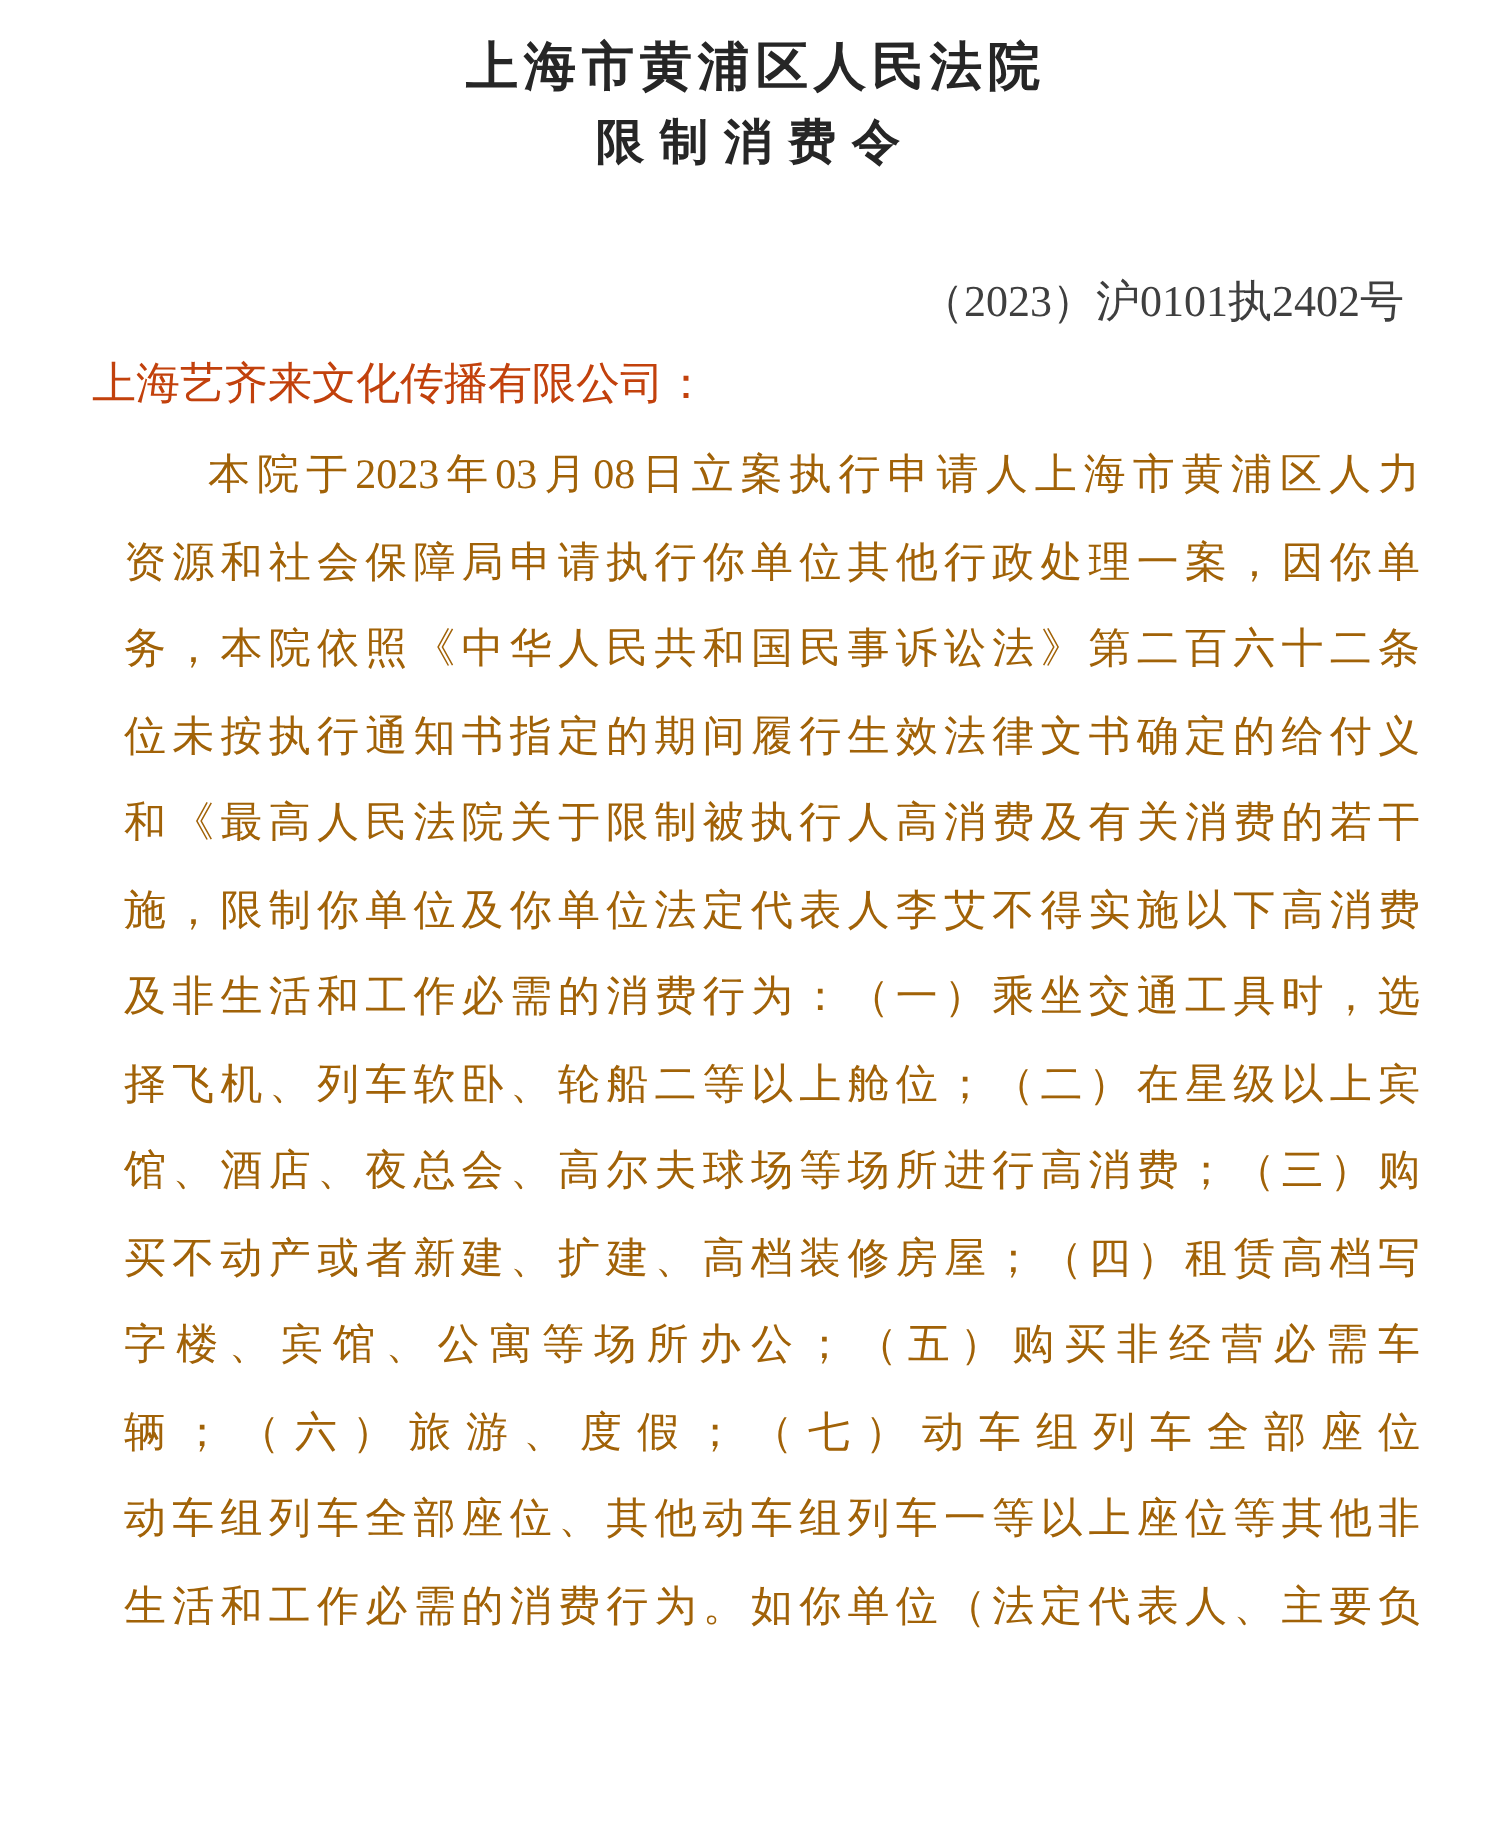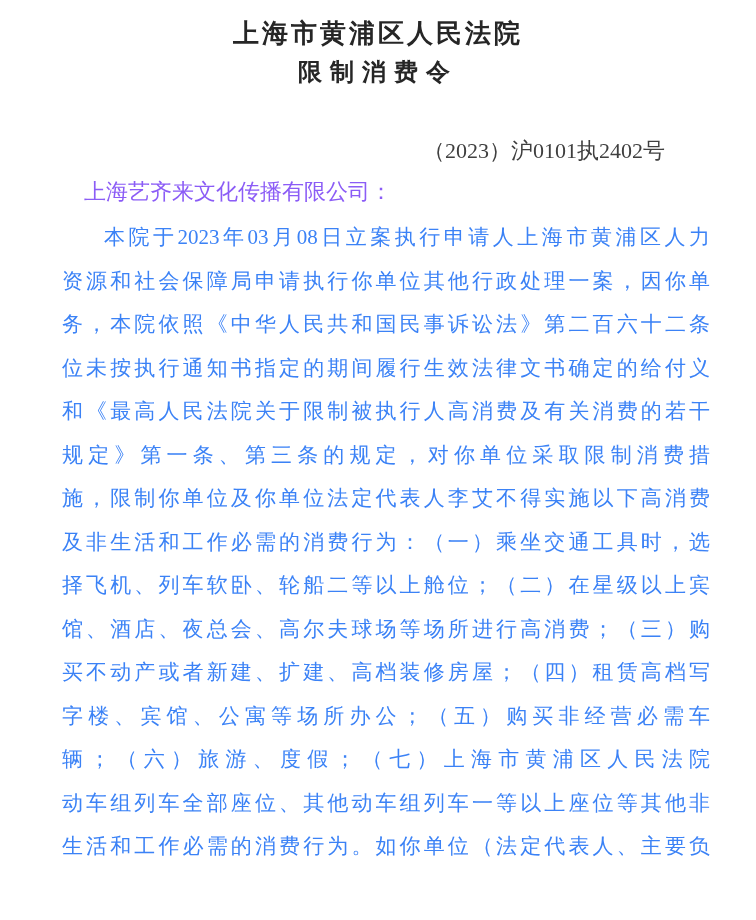--- a/index.html
+++ b/index.html
@@ -33,68 +33,67 @@
     text-align: center;
     font-size: 24px;
     line-height: 36px;
     font-weight: bold;
     letter-spacing: 8px;
     color: #262626;
   }
   .case-no {
     margin-top: 46px;
     text-align: right;
-    padding-right: 91px;
+    padding-right: 54px;
     font-size: 22px;
     line-height: 30px;
     color: #3f3f3f;
   }
   .addressee {
     margin-top: 10px;
-    padding-left: 84px;
+    padding-left: 46px;
     font-size: 22px;
     line-height: 32px;
-    color: #8b5cf6;
+    color: #c2410c;
   }
   .body-text {
     margin: 8px 46px 0 62px;
   }
   .body-line {
     font-size: 21px;
     line-height: 43.5px;
     height: 43.5px;
     text-align: justify;
     text-align-last: justify;
     text-justify: inter-character;
     white-space: normal;
     overflow: hidden;
-    color: #3b82f6;
+    color: #a16207;
   }
   .body-line.first {
     text-indent: 42px;
   }
 </style>
 </head>
 <body>
 
 <div class="page">
   <h1 class="court-name">上海市黄浦区人民法院</h1>
   <h2 class="doc-title">限制消费令</h2>
   <div class="case-no">（2023）沪0101执2402号</div>
   <div class="addressee">上海艺齐来文化传播有限公司：</div>
   <div class="body-text">
     <div class="body-line first">本院于2023年03月08日立案执行申请人上海市黄浦区人力</div>
     <div class="body-line">资源和社会保障局申请执行你单位其他行政处理一案，因你单</div>
     <div class="body-line">务，本院依照《中华人民共和国民事诉讼法》第二百六十二条</div>
     <div class="body-line">位未按执行通知书指定的期间履行生效法律文书确定的给付义</div>
     <div class="body-line">和《最高人民法院关于限制被执行人高消费及有关消费的若干</div>
-    <div class="body-line">规定》第一条、第三条的规定，对你单位采取限制消费措</div>
     <div class="body-line">施，限制你单位及你单位法定代表人李艾不得实施以下高消费</div>
     <div class="body-line">及非生活和工作必需的消费行为：（一）乘坐交通工具时，选</div>
     <div class="body-line">择飞机、列车软卧、轮船二等以上舱位；（二）在星级以上宾</div>
     <div class="body-line">馆、酒店、夜总会、高尔夫球场等场所进行高消费；（三）购</div>
     <div class="body-line">买不动产或者新建、扩建、高档装修房屋；（四）租赁高档写</div>
     <div class="body-line">字楼、宾馆、公寓等场所办公；（五）购买非经营必需车</div>
-    <div class="body-line">辆；（六）旅游、度假；（七）上海市黄浦区人民法院</div>
+    <div class="body-line">辆；（六）旅游、度假；（七）动车组列车全部座位</div>
     <div class="body-line">动车组列车全部座位、其他动车组列车一等以上座位等其他非</div>
     <div class="body-line">生活和工作必需的消费行为。如你单位（法定代表人、主要负</div>
   </div>
 </div>
 
 </body></html>

